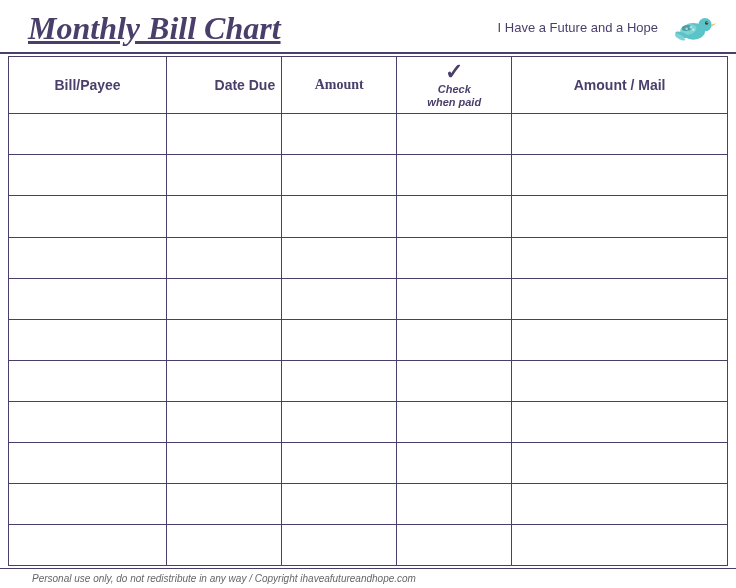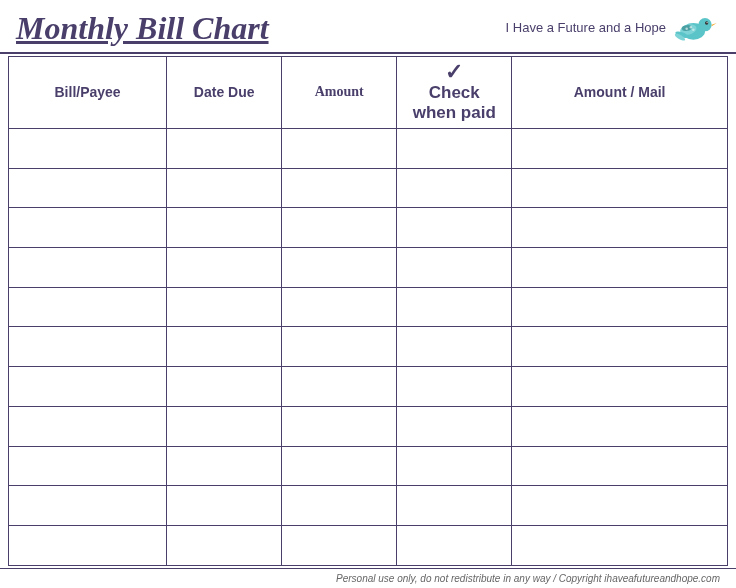--- a/index.html
+++ b/index.html
@@ -30,26 +30,27 @@
       border-bottom: 2px solid #4a3f6b;
     }
 
     .title {
       font-family: Georgia, 'Times New Roman', serif;
       font-style: italic;
       font-size: 32px;
       color: #4a3f6b;
       text-decoration: underline;
       font-weight: bold;
+      margin-left: 12px;
     }
 
     .header-right {
       display: flex;
       align-items: center;
-      gap: 4px;
+      gap: 12px;
     }
 
     .header-text {
       text-align: center;
       color: #4a3f6b;
       font-size: 13px;
       line-height: 1.4;
     }
 
     
@@ -83,48 +84,49 @@
       font-weight: bold;
       font-size: 14px;
       height: 50px;
     }
 
     td {
       height: 38px;
     }
 
     .col-bill { width: 22%; text-align: center; }
-    .col-date { width: 16%; }
+    .col-date { width: 16%; text-align: right; }
     .col-amount { width: 16%; font-family: Liberation Serif, serif; }
     .col-check { width: 16%; }
     .col-online { width: 30%; }
 
     .check-header {
       display: flex;
       flex-direction: column;
       align-items: center;
       gap: 0px;
     }
 
     .check-mark {
       font-size: 22px;
       color: #4a3f6b;
       line-height: 1;
     }
 
     .check-text {
-      font-size: 17px;
+      font-size: 11px;
       line-height: 1.2;
+      font-style: italic;
     }
 
     
     .footer {
       border-top: 1.5px solid #4a3f6b;
-      padding: 4px 16px;
-      text-align: right;
+      padding: 4px 32px;
+      text-align: left;
       font-size: 10px;
       color: #666;
       font-style: italic;
     }
   </style>
 </head>
 <body>
 
 <div class="page">
 

